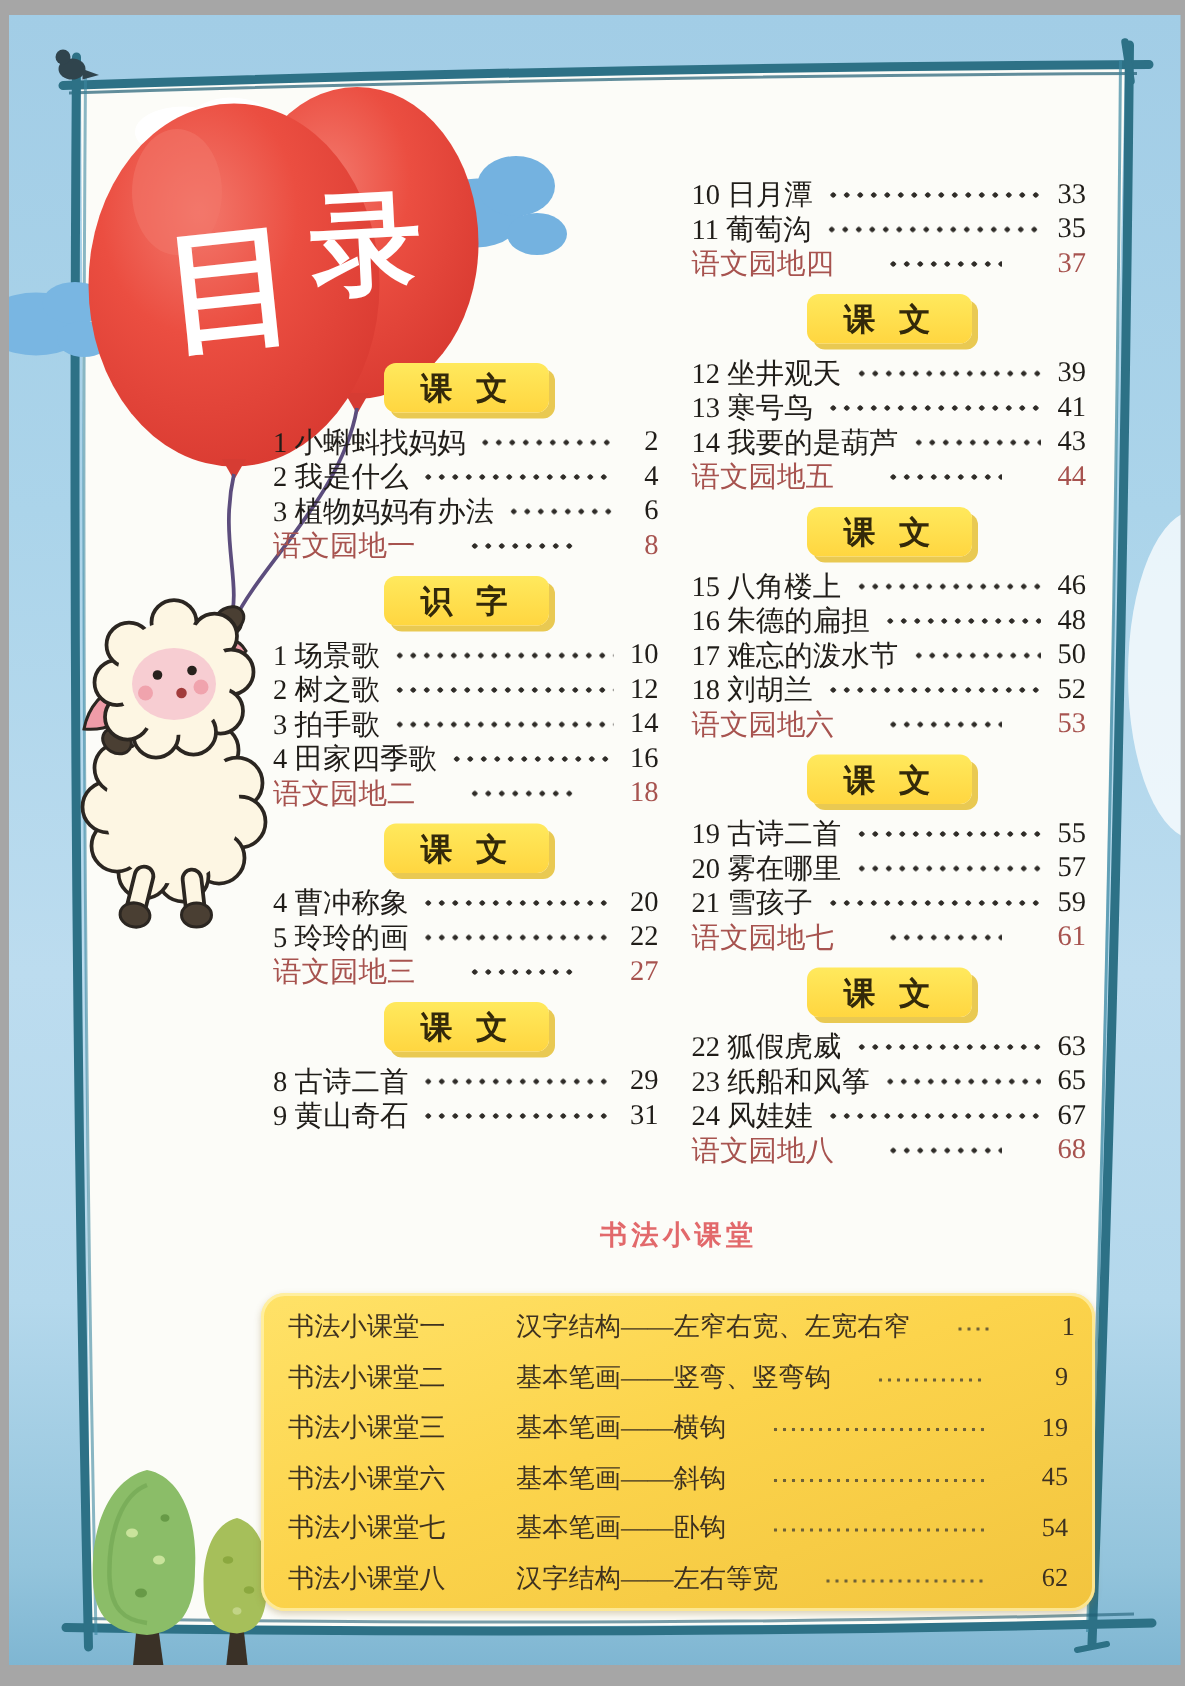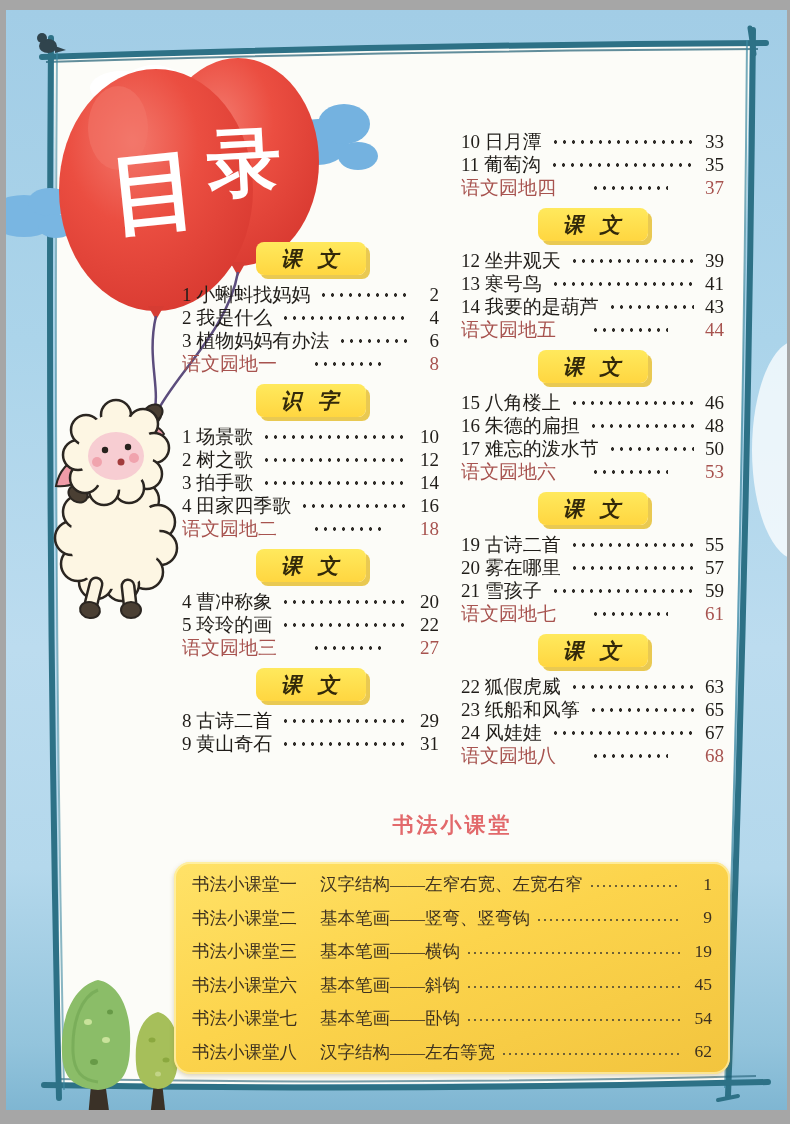--- a/index.html
+++ b/index.html
@@ -9,53 +9,53 @@
     font-family:"Liberation Serif","DejaVu Serif",serif;
   }
   #page{
     position:absolute;left:6px;top:10px;right:3px;bottom:14px;
     background:linear-gradient(180deg,#a2cde6 0%,#abd4ea 30%,#bcdcef 58%,#b4d8ec 78%,#93c4dc 94%,#7fb6d2 100%);
     overflow:hidden;
   }
   #art{position:absolute;left:0;top:0;width:790px;height:1124px;}
   .content{position:absolute;z-index:3;color:#201d19;}
   #col-left{left:176px;top:232px;width:257px;}
-  #col-right{left:455px;top:120px;width:263px;}
+  #col-right{left:455px;top:108px;width:263px;}
   .toc-section{margin-bottom:9px;}
   .tag{
     width:110px;height:33px;margin:0 auto 8px auto;
     background:linear-gradient(180deg,#ffe95d,#ffd640);
     border-radius:8px;box-shadow:4px 4px 0 #e9c952;
     display:flex;align-items:center;justify-content:center;
     font-size:21px;font-weight:bold;color:#33290a;
     font-family:"Liberation Sans","DejaVu Sans",sans-serif;
-    word-spacing:6px;letter-spacing:2px;font-style:italic;
+    word-spacing:6px;letter-spacing:2px;
   }
   .toc-row{display:flex;align-items:center;height:23px;font-size:19px;}
   .row-label{white-space:nowrap;}
   .leader{
     flex:1 1 auto;height:12px;margin:0 6px 0 9px;min-width:24px;
     background-image:radial-gradient(circle,#2f2c28 1.6px,transparent 1.9px);
     background-size:9px 12px;background-repeat:repeat-x;background-position:left center;
   }
   .row-page{min-width:24px;text-align:right;}
   .toc-row.hl{color:#a7534f;gap:26px;}
   #calli-title{
     left:170px;top:801px;width:553px;text-align:center;
-    font-size:21px;font-weight:bold;color:#e2696b;letter-spacing:3px;
+    font-size:18px;font-weight:bold;color:#e2696b;letter-spacing:3px;
     font-family:"Liberation Sans","DejaVu Sans",sans-serif;
   }
   #calli-box{
     left:168px;top:852px;width:556px;height:212px;box-sizing:border-box;
     background:linear-gradient(160deg,#ffe268 0%,#fcd44c 45%,#f2c43e 100%);
     border-radius:16px;padding:10px 18px;
     box-shadow:inset 0 0 0 2px rgba(255,246,190,.65), 0 2px 5px rgba(140,110,40,.3);
     display:flex;flex-direction:column;justify-content:space-between;
   }
-  .calli-row{display:flex;align-items:center;height:24px;font-size:17.5px;color:#3e3220;}
+  .calli-row{display:flex;align-items:center;height:24px;font-size:17.5px;color:#3e3220;gap:24px;}
   .c-label{width:128px;flex:0 0 auto;white-space:nowrap;}
   .c-desc{white-space:nowrap;}
   .leader.small{
     height:10px;margin:4px 6px 0 6px;
     background-image:radial-gradient(circle,#6f6136 1.1px,transparent 1.35px);
     background-size:6px 10px;
   }
   .c-page{min-width:26px;text-align:right;}
 </style>
 </head>
@@ -323,20 +323,25 @@
         <div class="toc-row">
           <span class="row-label">16 朱德的扁担</span>
           <span class="leader"></span>
           <span class="row-page">48</span>
         </div>
         <div class="toc-row">
           <span class="row-label">17 难忘的泼水节</span>
           <span class="leader"></span>
           <span class="row-page">50</span>
         </div>
+        <div class="toc-row">
+          <span class="row-label">18 刘胡兰</span>
+          <span class="leader"></span>
+          <span class="row-page">52</span>
+        </div>
         <div class="toc-row hl">
           <span class="row-label">语文园地六</span>
           <span class="leader"></span>
           <span class="row-page">53</span>
         </div>
       </div>
       <div class="toc-section">
         <div class="tag">课 文</div>
         <div class="toc-row">
           <span class="row-label">19 古诗二首</span>

